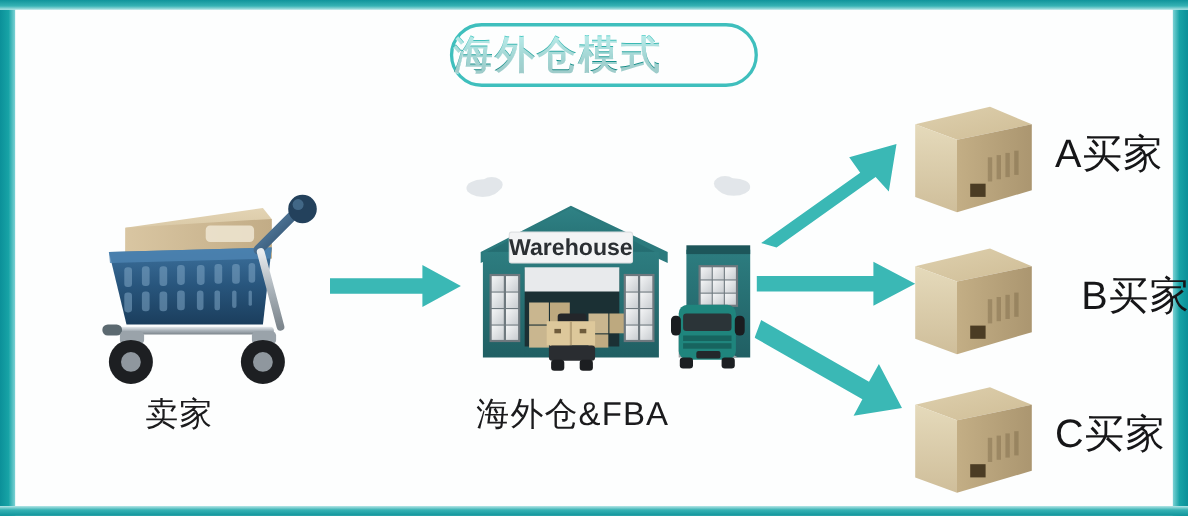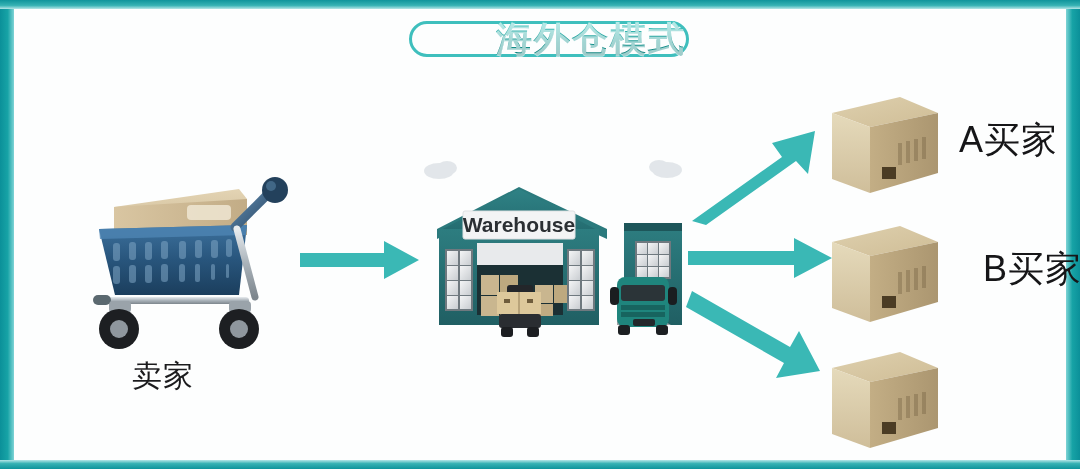--- a/index.html
+++ b/index.html
@@ -33,27 +33,27 @@
     position: absolute;
     left: 14px; top: 9px;
     width: 1052px; height: 451px;
     background: #fdfefe;
   }
 
   
   #title-pill {
     position: absolute;
     left: 395px; top: 12px;
-    width: 280px; height: 36px;
+    width: 280px; height: 58px;
     border: 3px solid #3fbfbd;
     border-radius: 30px;
     box-sizing: border-box;
     display: flex;
     align-items: center;
-    justify-content: flex-end;
+    justify-content: flex-start;
   }
   #title-text {
     font-size: 36px;
     font-weight: bold;
     letter-spacing: 2px;
     color: #1fa6a0;
     background: linear-gradient(180deg, #4ecdc7 0%, #16948f 60%, #0d7c78 100%);
     -webkit-background-clip: text;
     background-clip: text;
     -webkit-text-fill-color: transparent;
@@ -314,20 +314,21 @@
         <rect x="202" y="146" width="44" height="5" fill="#17645f"></rect>
         <rect x="202" y="153" width="44" height="5" fill="#17645f"></rect>
         <rect x="214" y="160" width="22" height="7" rx="2" fill="#23282b"></rect>
         <rect x="191" y="128" width="9" height="18" rx="4" fill="#1a1d20"></rect>
         <rect x="249" y="128" width="9" height="18" rx="4" fill="#1a1d20"></rect>
         <rect x="199" y="166" width="12" height="10" rx="3" fill="#1c1f22"></rect>
         <rect x="237" y="166" width="12" height="10" rx="3" fill="#1c1f22"></rect>
       </g>
     </svg>
 
+    <div class="caption" id="caption-warehouse">海外仓&amp;FBA</div>
 
     <svg class="arrow" id="arrow-up" viewBox="0 0 150 112">
       <path d="M6 104 L96 40 L86 26 L129 14 L122 57 L110 44 L20 108 Z" fill="#3ab8b5"></path>
     </svg>
 
     <svg class="arrow" id="arrow-mid" viewBox="0 0 150 46">
       <path d="M2 16 L108 16 L108 3 L146 23 L108 43 L108 30 L2 30 Z" fill="#3ab8b5"></path>
     </svg>
 
     <svg class="arrow" id="arrow-down" viewBox="0 0 155 112">
@@ -381,15 +382,16 @@
       <path d="M6 22 L44 36 L44 102 L6 88 Z" fill="url(#gbFace)"></path>
       <path d="M44 36 L112 22 L112 82 L44 102 Z" fill="url(#gbSide)"></path>
       <g opacity="0.35" fill="#6e5b3c">
         <rect x="72" y="52" width="4" height="22"></rect>
           <rect x="80" y="50" width="4" height="22"></rect>
         <rect x="88" y="48" width="4" height="22"></rect>
           <rect x="96" y="46" width="4" height="22"></rect>
       </g>
       <rect x="56" y="76" width="14" height="12" fill="#4b3c24"></rect>
     </svg>
+    <div class="buyer-label" id="buyer-label-c">C买家</div>
 
   </div>
 </div>
 
 </body></html>

